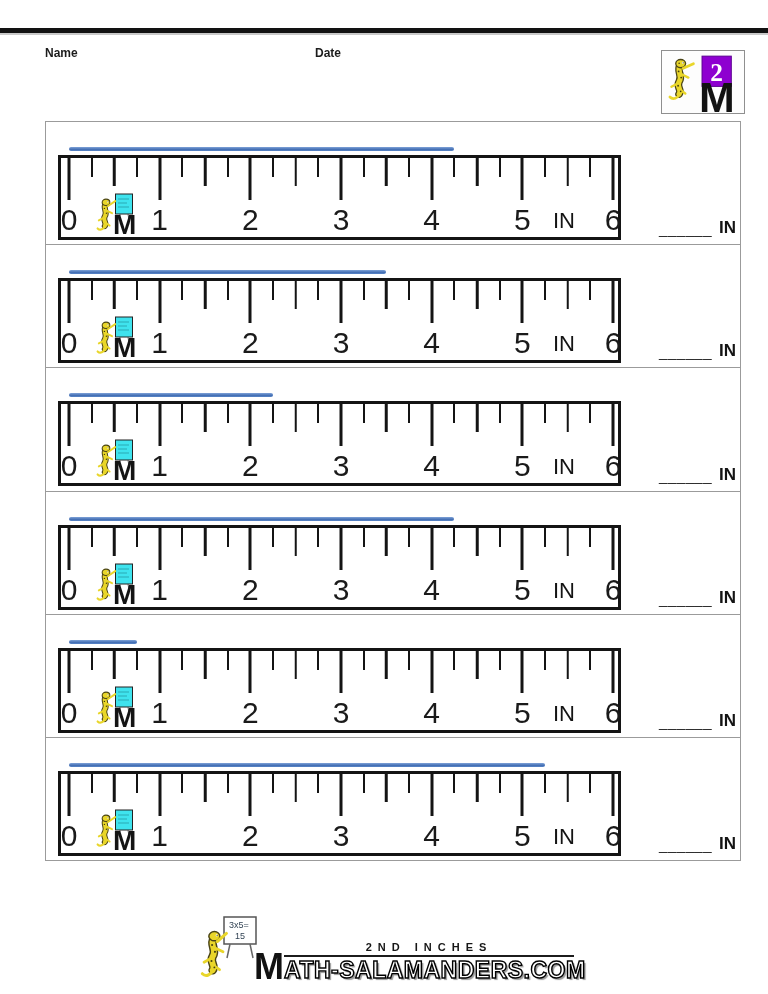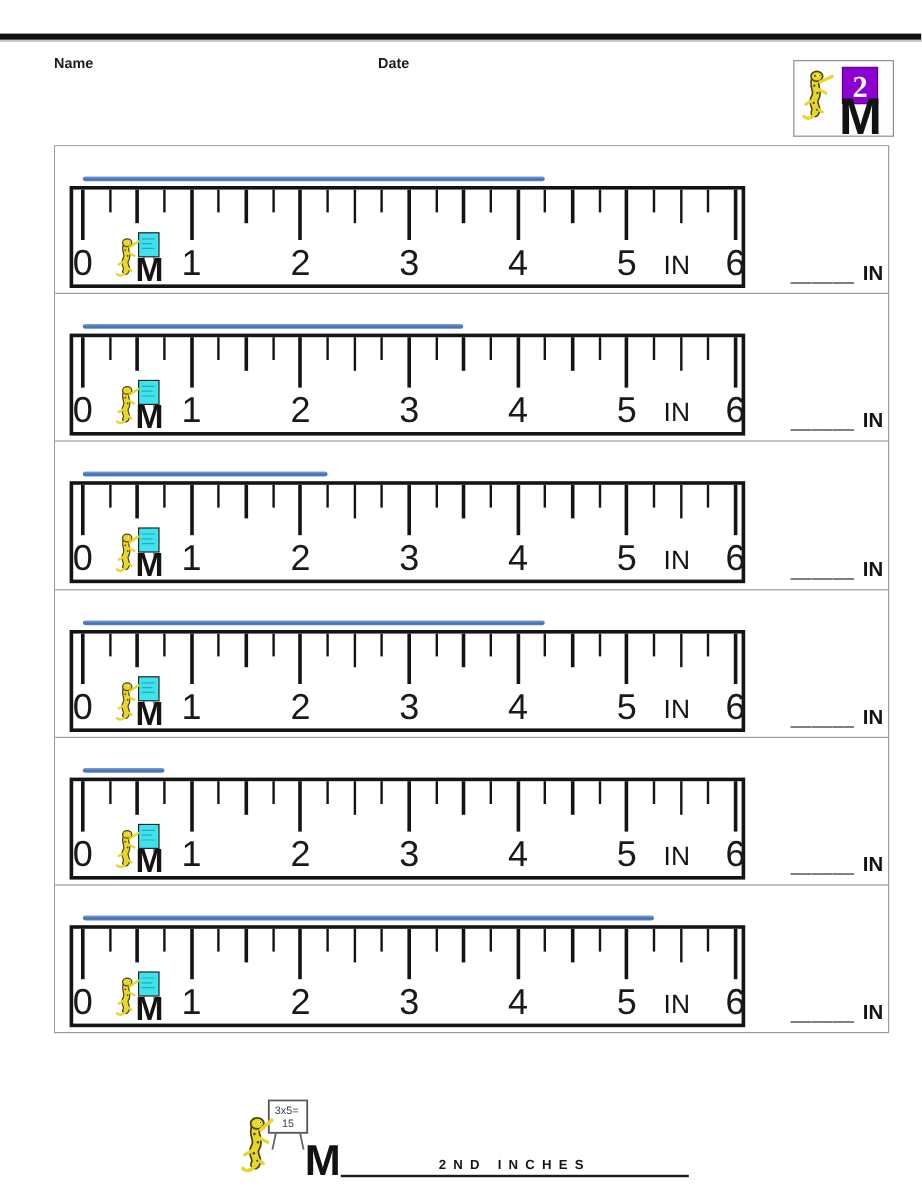--- a/index.html
+++ b/index.html
@@ -511,16 +511,17 @@
         <circle cx="10" cy="27" r="0.9" fill="#44400f"></circle>
           <circle cx="12.5" cy="32.5" r="0.8" fill="#44400f"></circle>
         <circle cx="14.6" cy="4.6" r="1" fill="#fff"></circle>
           <circle cx="14.9" cy="4.6" r="0.5" fill="#000"></circle>
       </g>
     </svg>
     <span class="footer-m">M</span>
     <div class="footer-col">
       <span class="grade-text">2ND INCHES</span>
       <hr class="grade-rule">
+      <span class="site-text">ATH-SALAMANDERS.COM</span>
     </div>
   </div>
 
 </div>
 
 </body></html>

